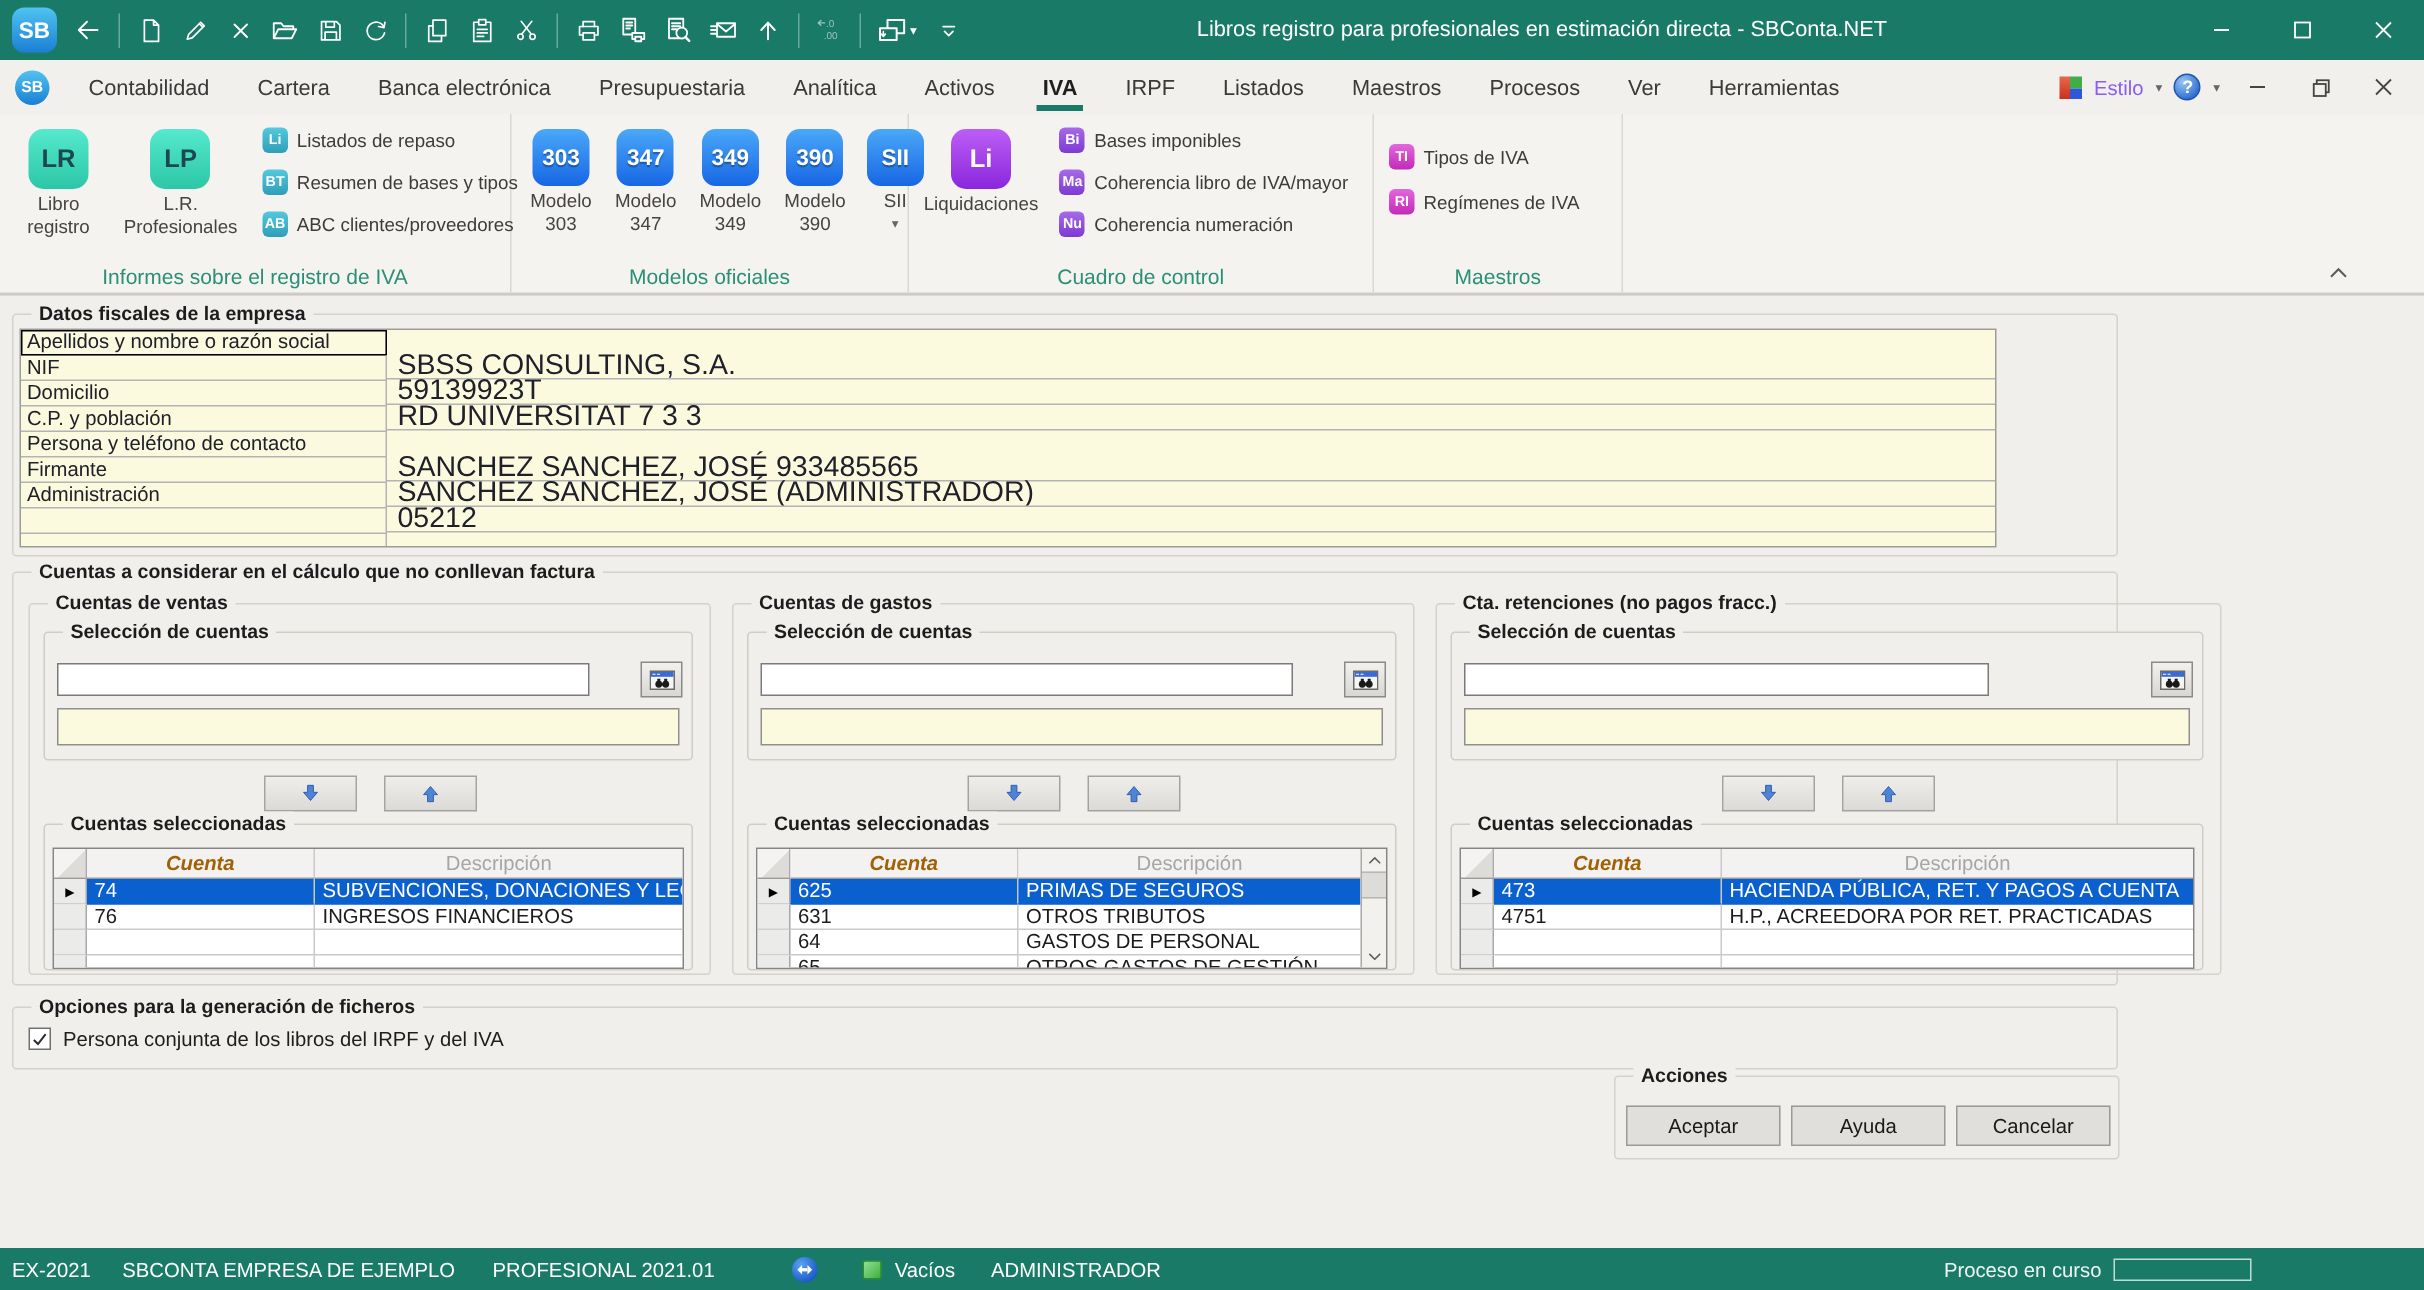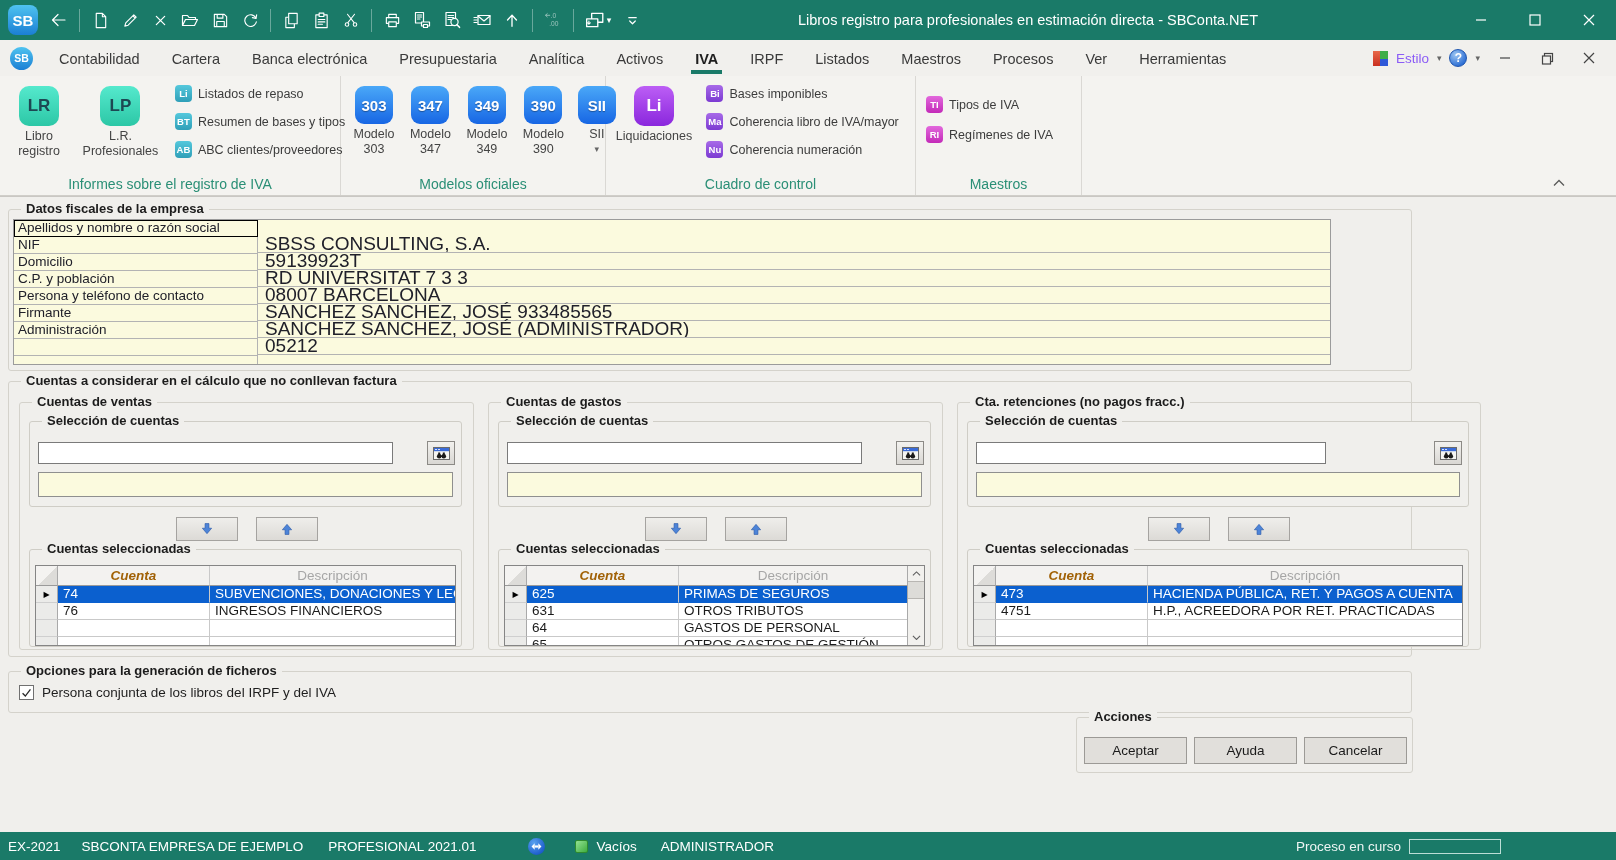--- a/index.html
+++ b/index.html
@@ -469,21 +469,20 @@
         <div class="frow">
             <div class="flab">NIF</div>
             <div class="fval">59139923T</div>
           </div>
         <div class="frow">
             <div class="flab">Domicilio</div>
             <div class="fval">RD UNIVERSITAT 7 3 3</div>
           </div>
         <div class="frow">
             <div class="flab">C.P. y población</div>
-            <div class="fval">08007 BARCELONA</div>
           </div>
         <div class="frow">
             <div class="flab">Persona y teléfono de contacto</div>
             <div class="fval">SANCHEZ SANCHEZ, JOSÉ 933485565</div>
           </div>
         <div class="frow">
             <div class="flab">Firmante</div>
             <div class="fval">SANCHEZ SANCHEZ, JOSÉ (ADMINISTRADOR)</div>
           </div>
         <div class="frow">

